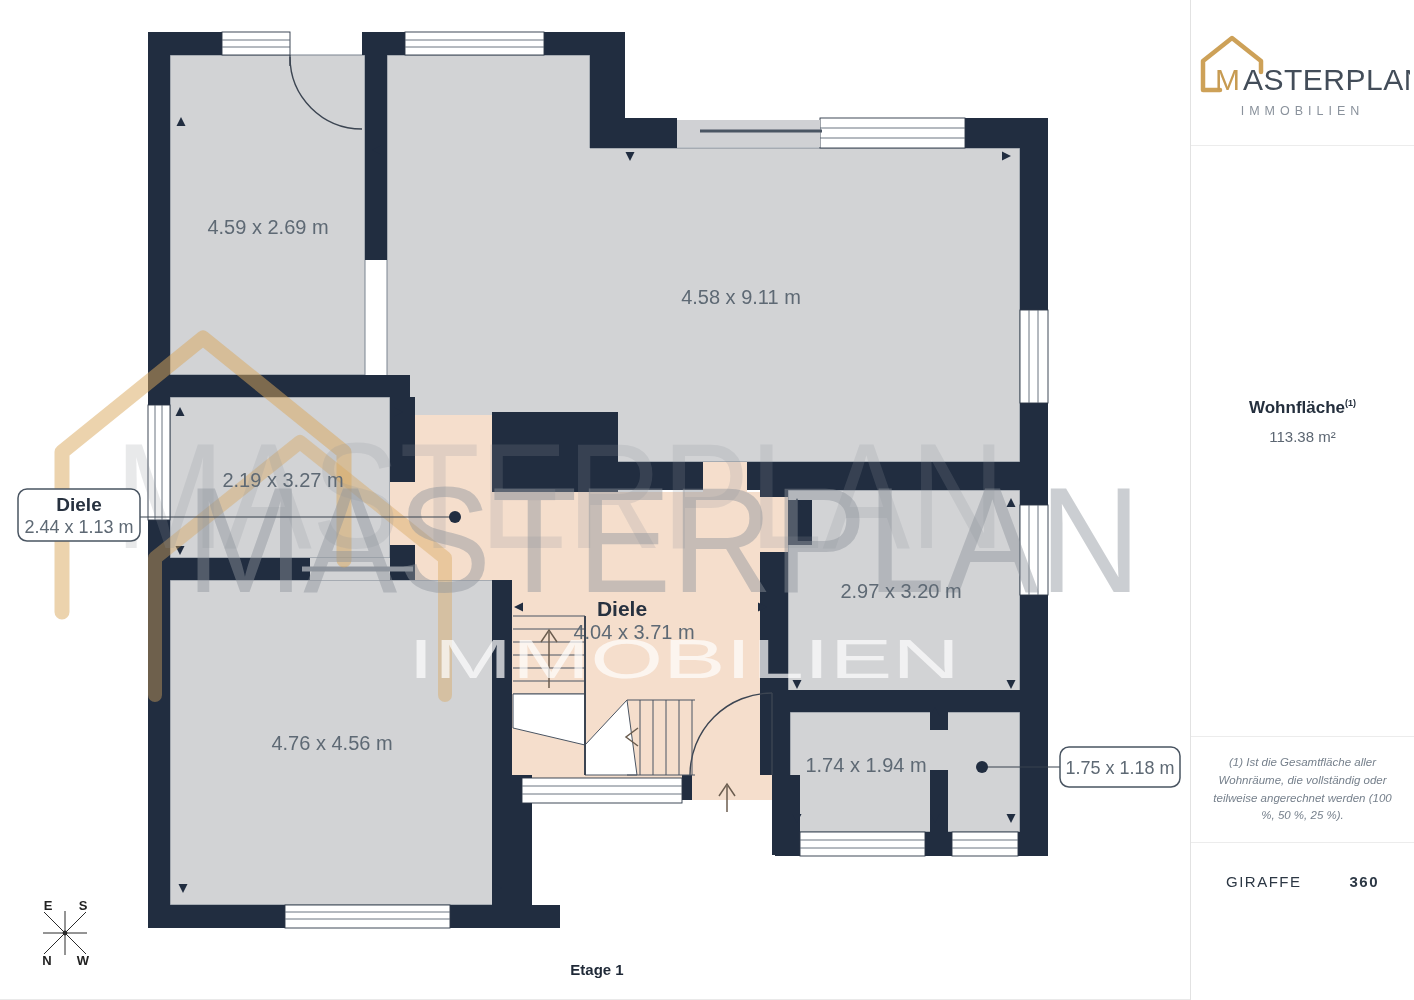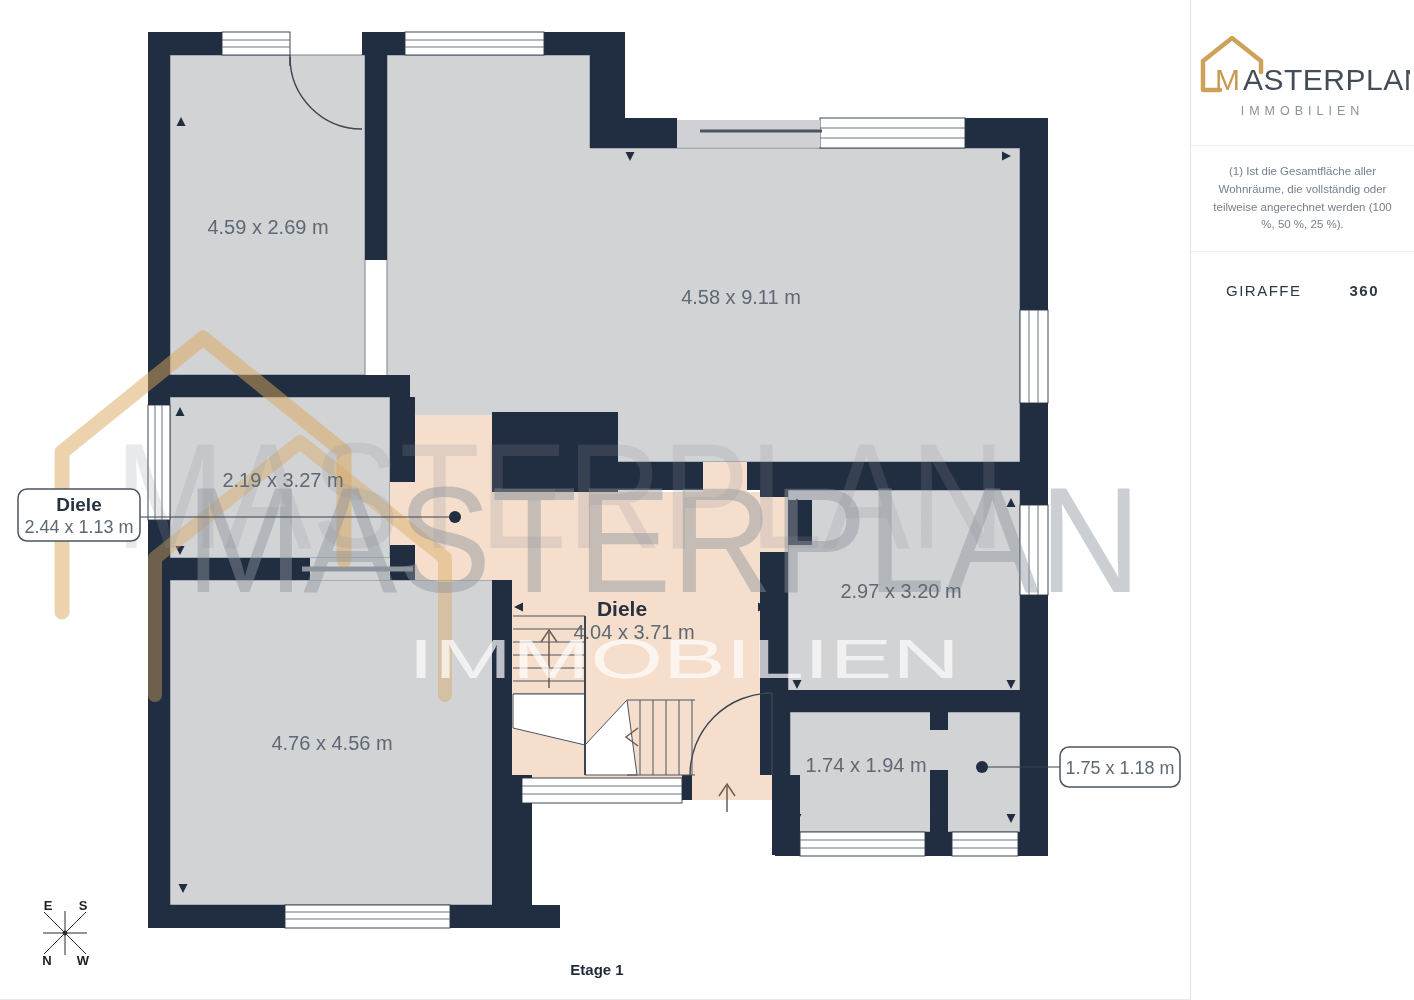--- a/index.html
+++ b/index.html
@@ -5,21 +5,21 @@
   html,body{margin:0;padding:0;background:#ffffff;}
   body{width:1414px;height:1000px;position:relative;overflow:hidden;
        font-family:"Liberation Sans", sans-serif;}
   .page{position:absolute;inset:0;border-bottom:1px solid #e9e9e9;}
   .main{position:absolute;left:0;top:0;width:1190px;height:1000px;}
   .sidebar{position:absolute;left:1190px;top:0;width:224px;height:1000px;
            border-left:1px solid #e2e2e2;box-sizing:border-box;background:#fff;}
   .sb-section{box-sizing:border-box;border-bottom:1px solid #ececec;text-align:center;}
   .sb-logo{height:146px;padding-top:34px;}
   .sb-area{height:591px;padding-top:252px;}
-  .sb-foot{height:106px;display:flex;align-items:center;justify-content:flex-start;padding:0 18px;}
+  .sb-foot{height:106px;display:flex;align-items:center;justify-content:flex-start;padding:0 18px;font-style:italic;}
   .sb-legal{height:156px;border-bottom:none;padding:16px 16px 0 16px;}
   .logo-sub{margin-top:4px;font-size:12.5px;letter-spacing:5px;color:#8a929c;}
   .area-title{font-size:17px;font-weight:bold;color:#242f3d;}
   .area-title sup{font-size:9px;}
   .area-value{margin-top:10px;font-size:15px;color:#5c6672;}
   .small-note{font-size:11.5px;line-height:1.55;color:#76808c;}
   .giraffe{margin-top:14px;font-size:15px;letter-spacing:1.5px;color:#2c3744;}
   .giraffe b{font-weight:bold;margin-left:48px;}
   svg text{font-family:"Liberation Sans", sans-serif;}
 </style>
@@ -248,20 +248,26 @@
 <div class="sidebar">
   <div class="sb-section sb-logo">
     <svg width="214" height="62" viewBox="0 0 214 62">
       <path d="M24 56 H7 V27 L36 4 L65 27 V38" fill="none" stroke="#CDA158" stroke-width="4.5" stroke-linejoin="round" stroke-linecap="round"></path>
       <text x="19" y="56" font-size="30" fill="#C79B52">M</text>
       <text x="47" y="56" font-size="30" fill="#434D59" letter-spacing="0.5">ASTERPLAN</text>
     </svg>
     <div class="logo-sub">IMMOBILIEN</div>
   </div>
 
+  <div class="sb-section sb-area">
+    <div class="area-title">
+      <span>Wohnfläche</span><sup>(1)</sup>
+    </div>
+    <div class="area-value">113.38 m²</div>
+  </div>
 
   <div class="sb-section sb-foot">
     <div class="small-note">(1) Ist die Gesamtfläche aller Wohnräume, die vollständig oder teilweise angerechnet werden (100 %, 50 %, 25 %).</div>
   </div>
 
   <div class="sb-section sb-legal">
     <div class="giraffe">
       <span>GIRAFFE</span><b>360</b>
     </div>
   </div>

